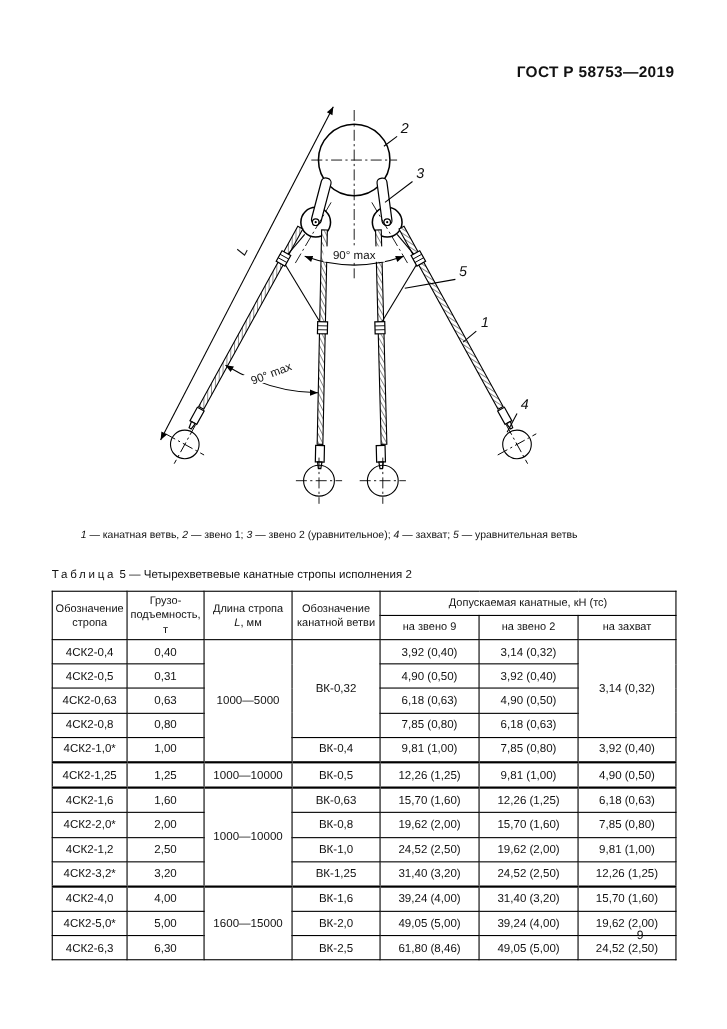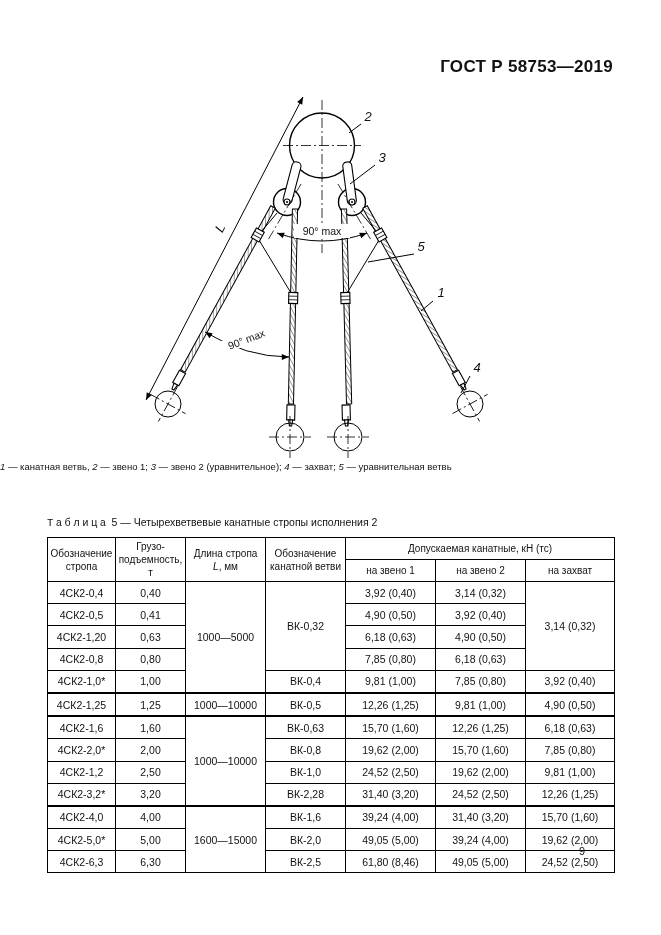--- a/index.html
+++ b/index.html
@@ -1,24 +1,24 @@
 <!DOCTYPE html>
 <html><head>
 <meta charset="utf-8">
 <style>
   html,body{margin:0;padding:0;background:#e8e8e8;}
   .page{position:relative;width:661px;height:935px;background:#ffffff;margin:0 auto;
         font-family:"Liberation Sans",sans-serif;color:#111;overflow:hidden;}
-  .std-header{position:absolute;top:57px;right:48px;font-size:17px;font-weight:bold;letter-spacing:.3px;}
+  .std-header{position:absolute;top:57px;right:48px;font-size:14px;font-weight:bold;letter-spacing:.3px;}
   .fig-svg{position:absolute;left:0;top:0;}
-  .legend{position:absolute;top:461px;left:0;width:525px;text-align:left;font-size:9.5px;}
+  .legend{position:absolute;top:481px;left:0;width:525px;text-align:right;font-size:9.5px;}
   .legend i{font-style:italic;}
   .fig-caption{position:absolute;top:485px;left:0;width:661px;text-align:center;font-size:11.5px;}
   .tbl-title{position:absolute;top:516px;left:47px;font-size:10.5px;}
-  .tbl-title .sp{letter-spacing:2.5px;font-family:Liberation Mono, monospace;}
+  .tbl-title .sp{letter-spacing:2.5px;}
   .tbl-wrap{position:absolute;top:537px;left:47px;}
   table.gost{border-collapse:collapse;table-layout:fixed;width:567px;font-size:10.5px;padding-left:40px;}
   table.gost th,table.gost td{border:1px solid #000;padding:1px 2px;text-align:center;vertical-align:middle;font-weight:normal;}
   table.gost thead th{font-size:10px;line-height:1.3;height:19px;}
   table.gost tbody td{height:19.2px;}
   tr.thick-top td{border-top:2.2px solid #000;}
   .pgnum{position:absolute;top:845px;left:572px;width:20px;text-align:center;font-size:11px;}
   svg text{font-family:"Liberation Sans",sans-serif;fill:#111;}
   .callout{font-size:13px;font-style:italic;}
   .angle-txt{font-size:10.5px;}
@@ -199,43 +199,43 @@
             <div>Длина стропа</div>
             <div><i>L</i><span>, мм</span></div>
           </th>
           <th rowspan="2">
             <div>Обозначение</div>
               <div>канатной ветви</div>
           </th>
           <th colspan="3">Допускаемая канатные, кН (тс)</th>
         </tr>
         <tr>
-          <th>на звено 1</th>
+          <th>на звено 9</th>
           <th>на звено 2</th>
           <th>на захват</th>
         </tr>
       </thead>
       <tbody>
           <tr>
             <td>4СК2-0,4</td>
             <td>0,40</td>
             <td rowspan="5">1000—5000</td>
             <td rowspan="4">ВК-0,32</td>
             <td>3,92 (0,40)</td>
             <td>3,14 (0,32)</td>
             <td rowspan="4">3,14 (0,32)</td>
           </tr>
           <tr>
             <td>4СК2-0,5</td>
-            <td>0,41</td>
+            <td>0,31</td>
             <td>4,90 (0,50)</td>
             <td>3,92 (0,40)</td>
           </tr>
           <tr>
-            <td>4СК2-1,20</td>
+            <td>4СК2-0,63</td>
             <td>0,63</td>
             <td>6,18 (0,63)</td>
             <td>4,90 (0,50)</td>
           </tr>
           <tr>
             <td>4СК2-0,8</td>
             <td>0,80</td>
             <td>7,85 (0,80)</td>
             <td>6,18 (0,63)</td>
           </tr>
@@ -277,21 +277,21 @@
             <td>4СК2-1,2</td>
             <td>2,50</td>
             <td>ВК-1,0</td>
             <td>24,52 (2,50)</td>
             <td>19,62 (2,00)</td>
             <td>9,81 (1,00)</td>
           </tr>
           <tr>
             <td>4СК2-3,2*</td>
             <td>3,20</td>
-            <td>ВК-2,28</td>
+            <td>ВК-1,25</td>
             <td>31,40 (3,20)</td>
             <td>24,52 (2,50)</td>
             <td>12,26 (1,25)</td>
           </tr>
           <tr class="thick-top">
             <td>4СК2-4,0</td>
             <td>4,00</td>
             <td rowspan="3">1600—15000</td>
             <td>ВК-1,6</td>
             <td>39,24 (4,00)</td>

